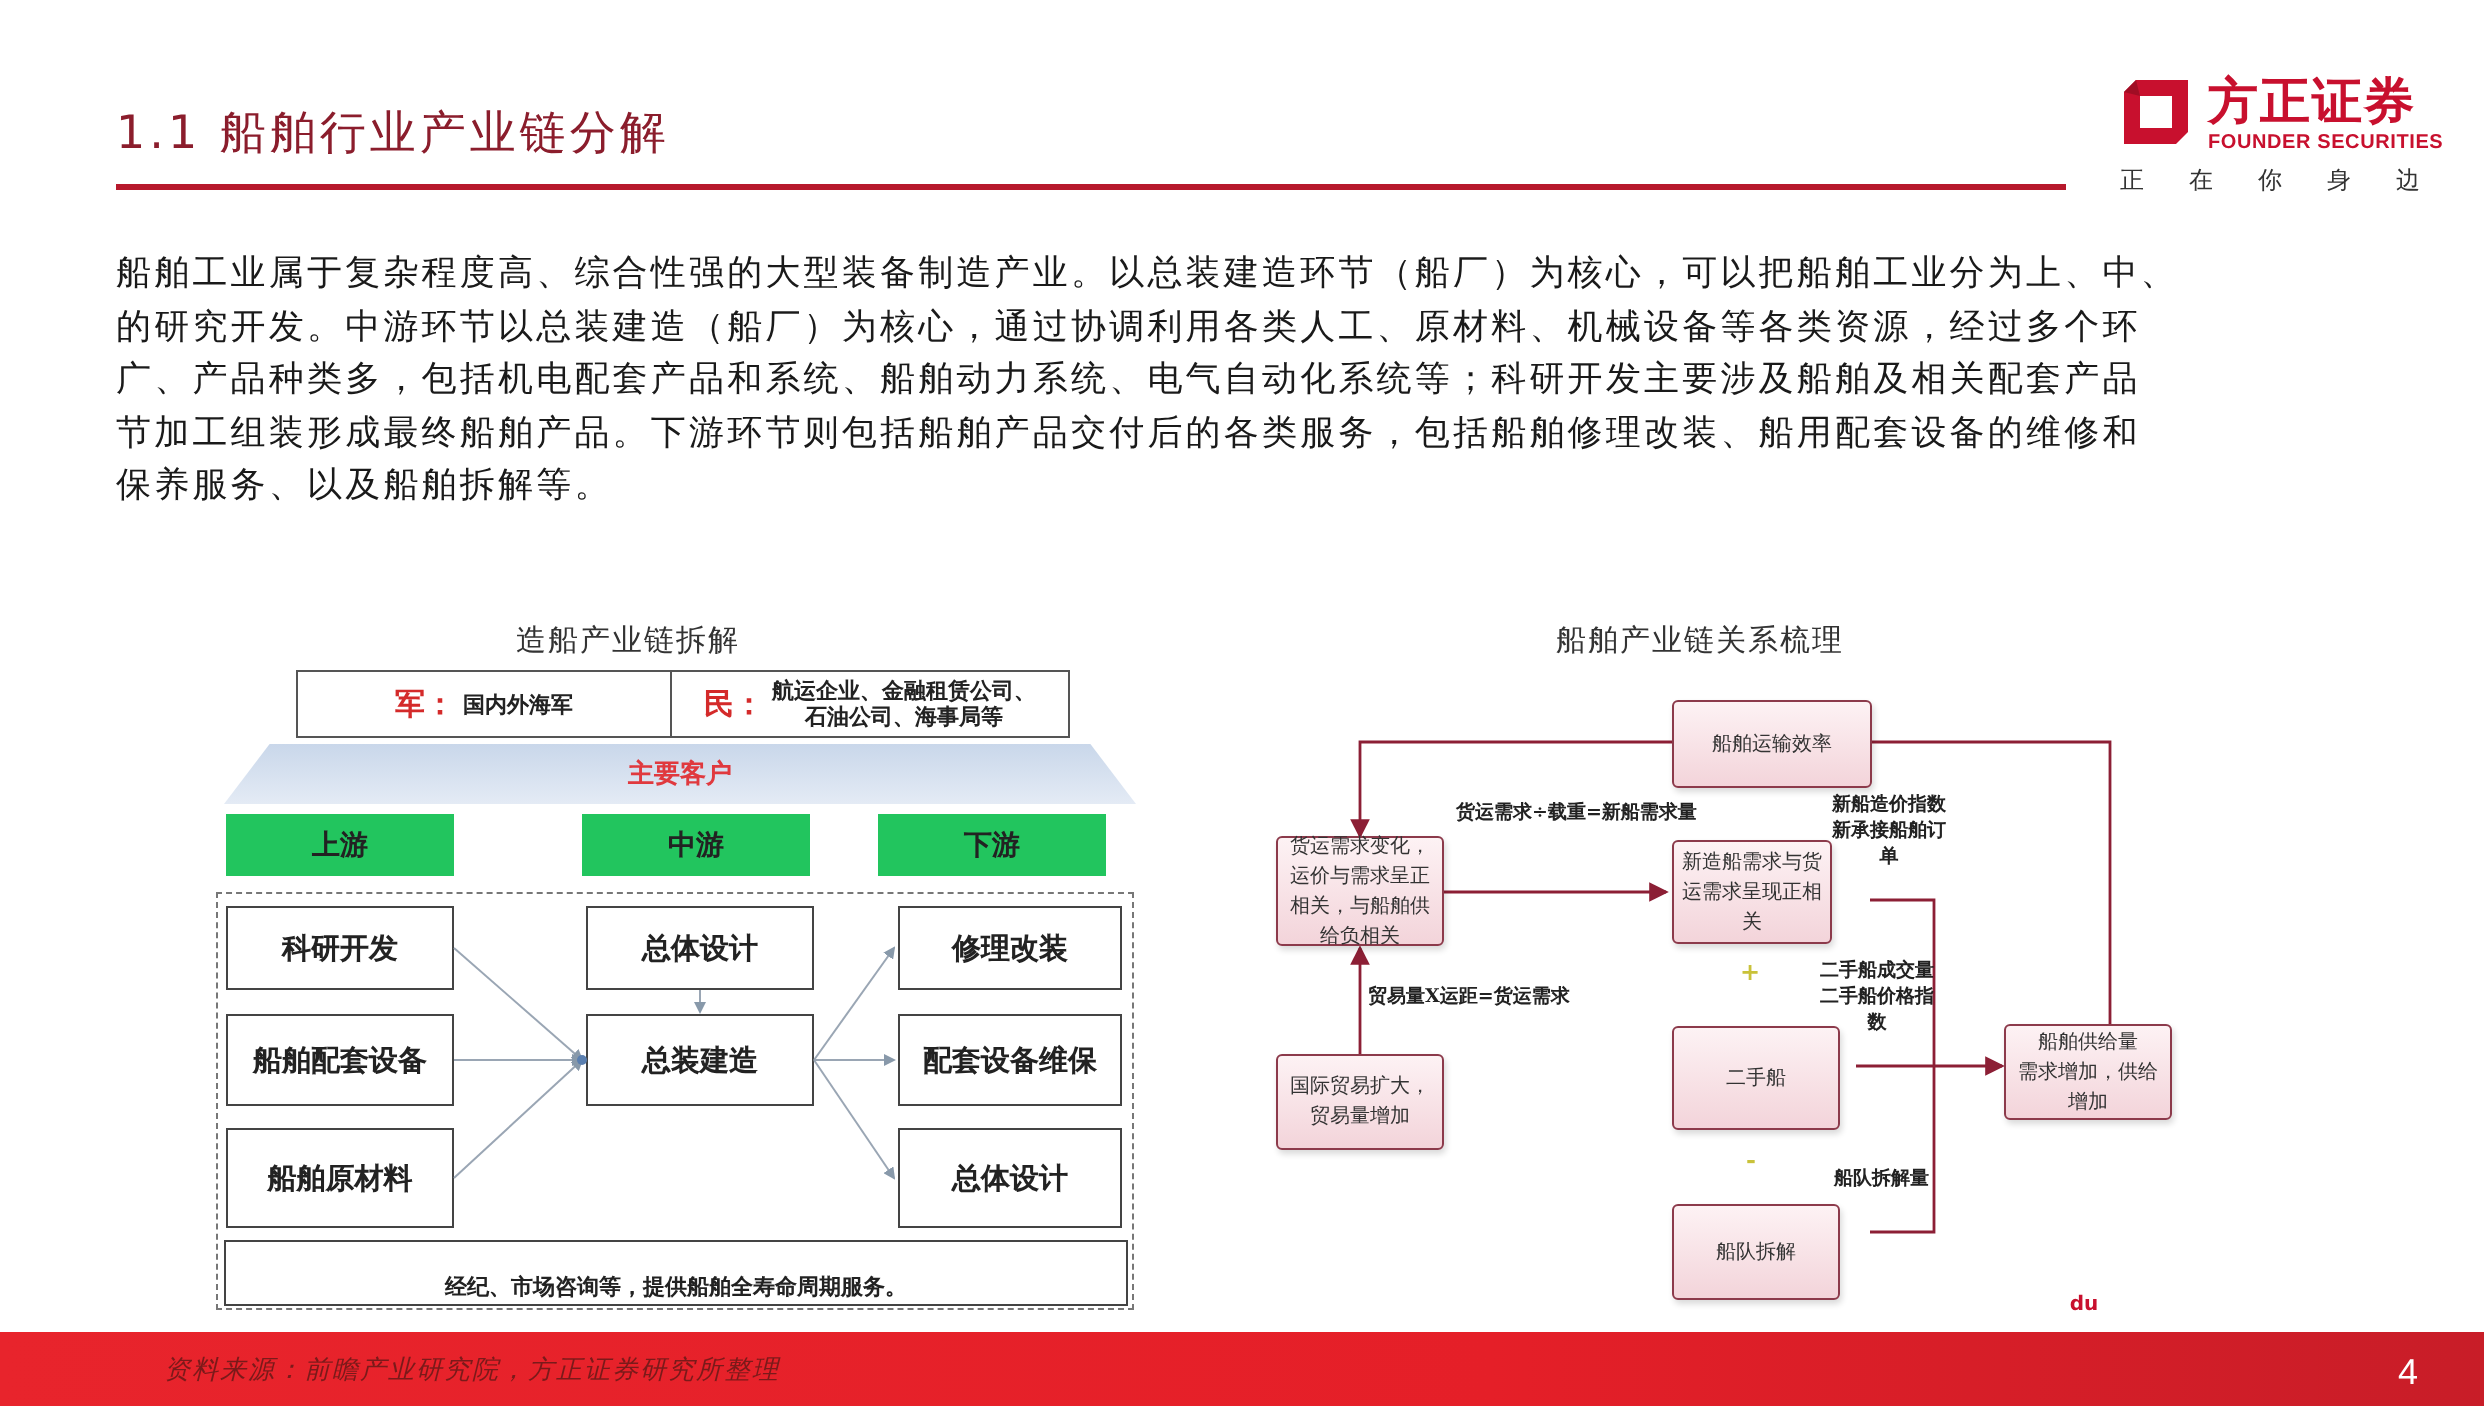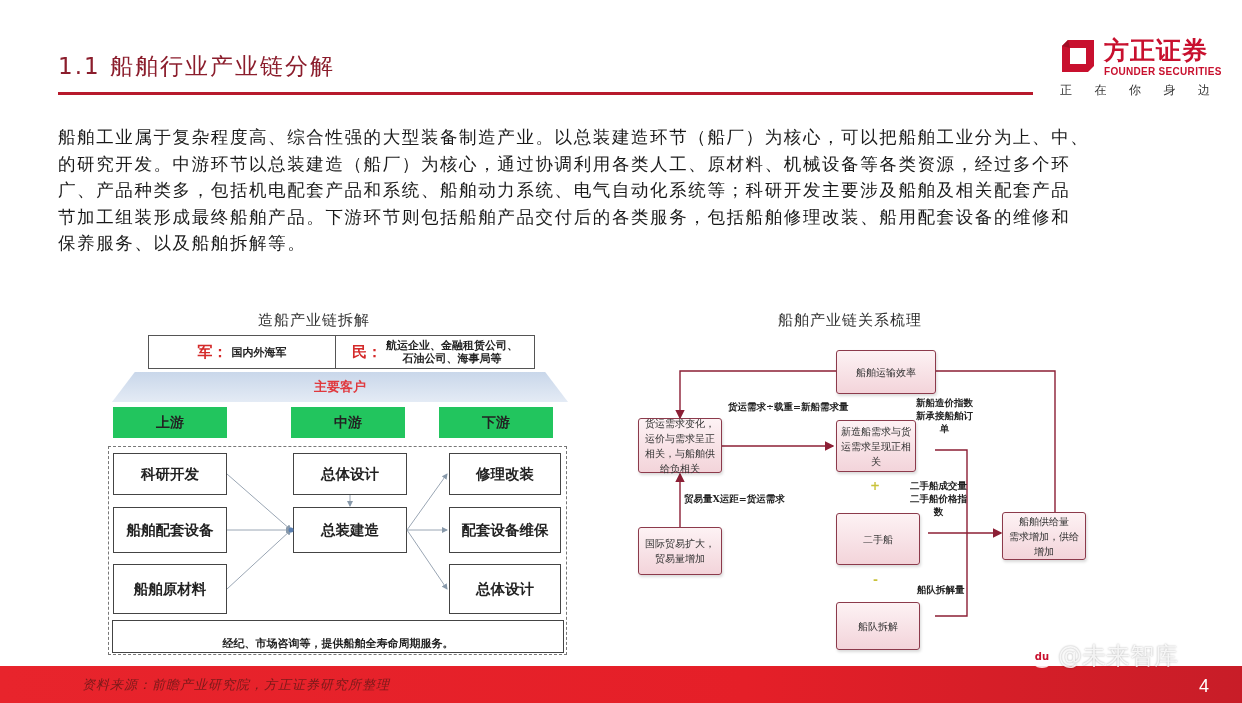--- a/index.html
+++ b/index.html
@@ -206,15 +206,14 @@
   <div class="rlabel" style="left:917px; top:583px;">船队拆解量</div>
 
   <div class="sign" style="left:870px; top:479px;">+</div>
   <div class="sign" style="left:873px; top:573px;">-</div>
 </div>
 
 <div class="footer"></div>
 <div class="source">资料来源：前瞻产业研究院，方正证券研究所整理</div>
 <div class="watermark">
   <span class="wm-paw">du</span>
-  <span>@未来智库</span>
 </div>
 <div class="page-num">4</div>
 
 </body></html>

